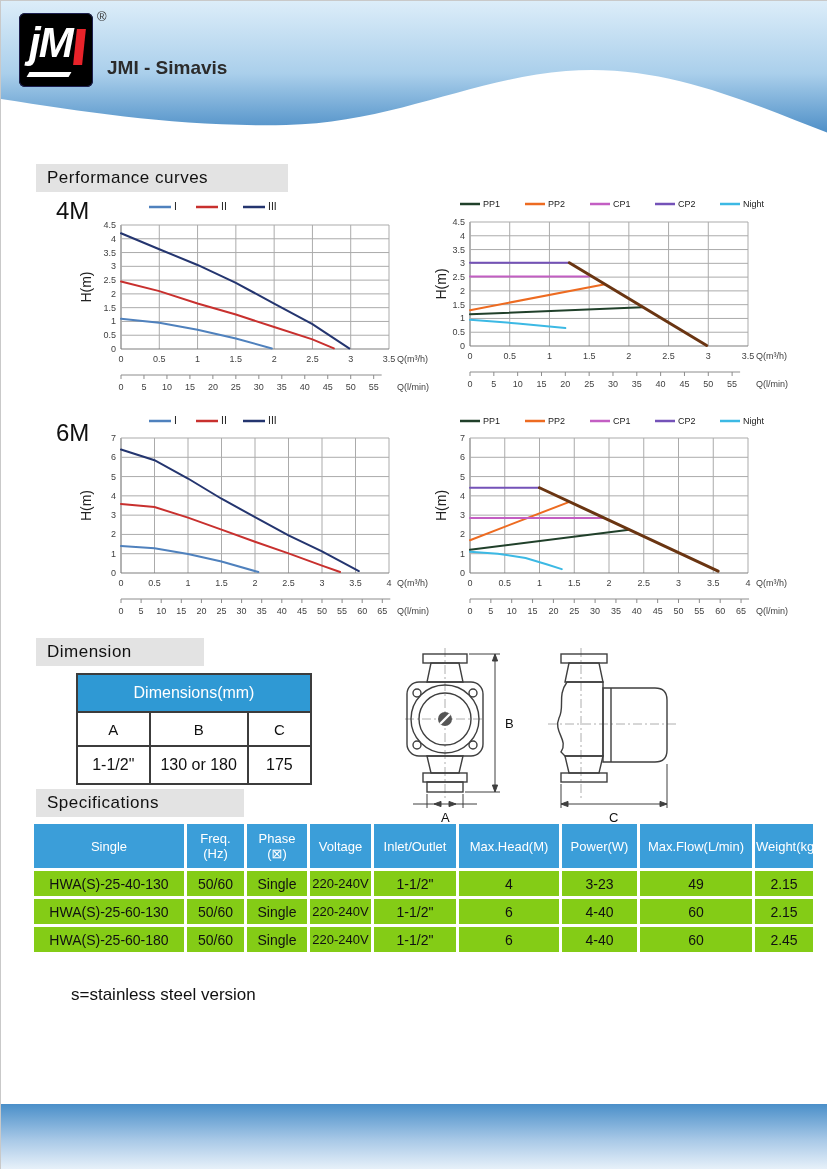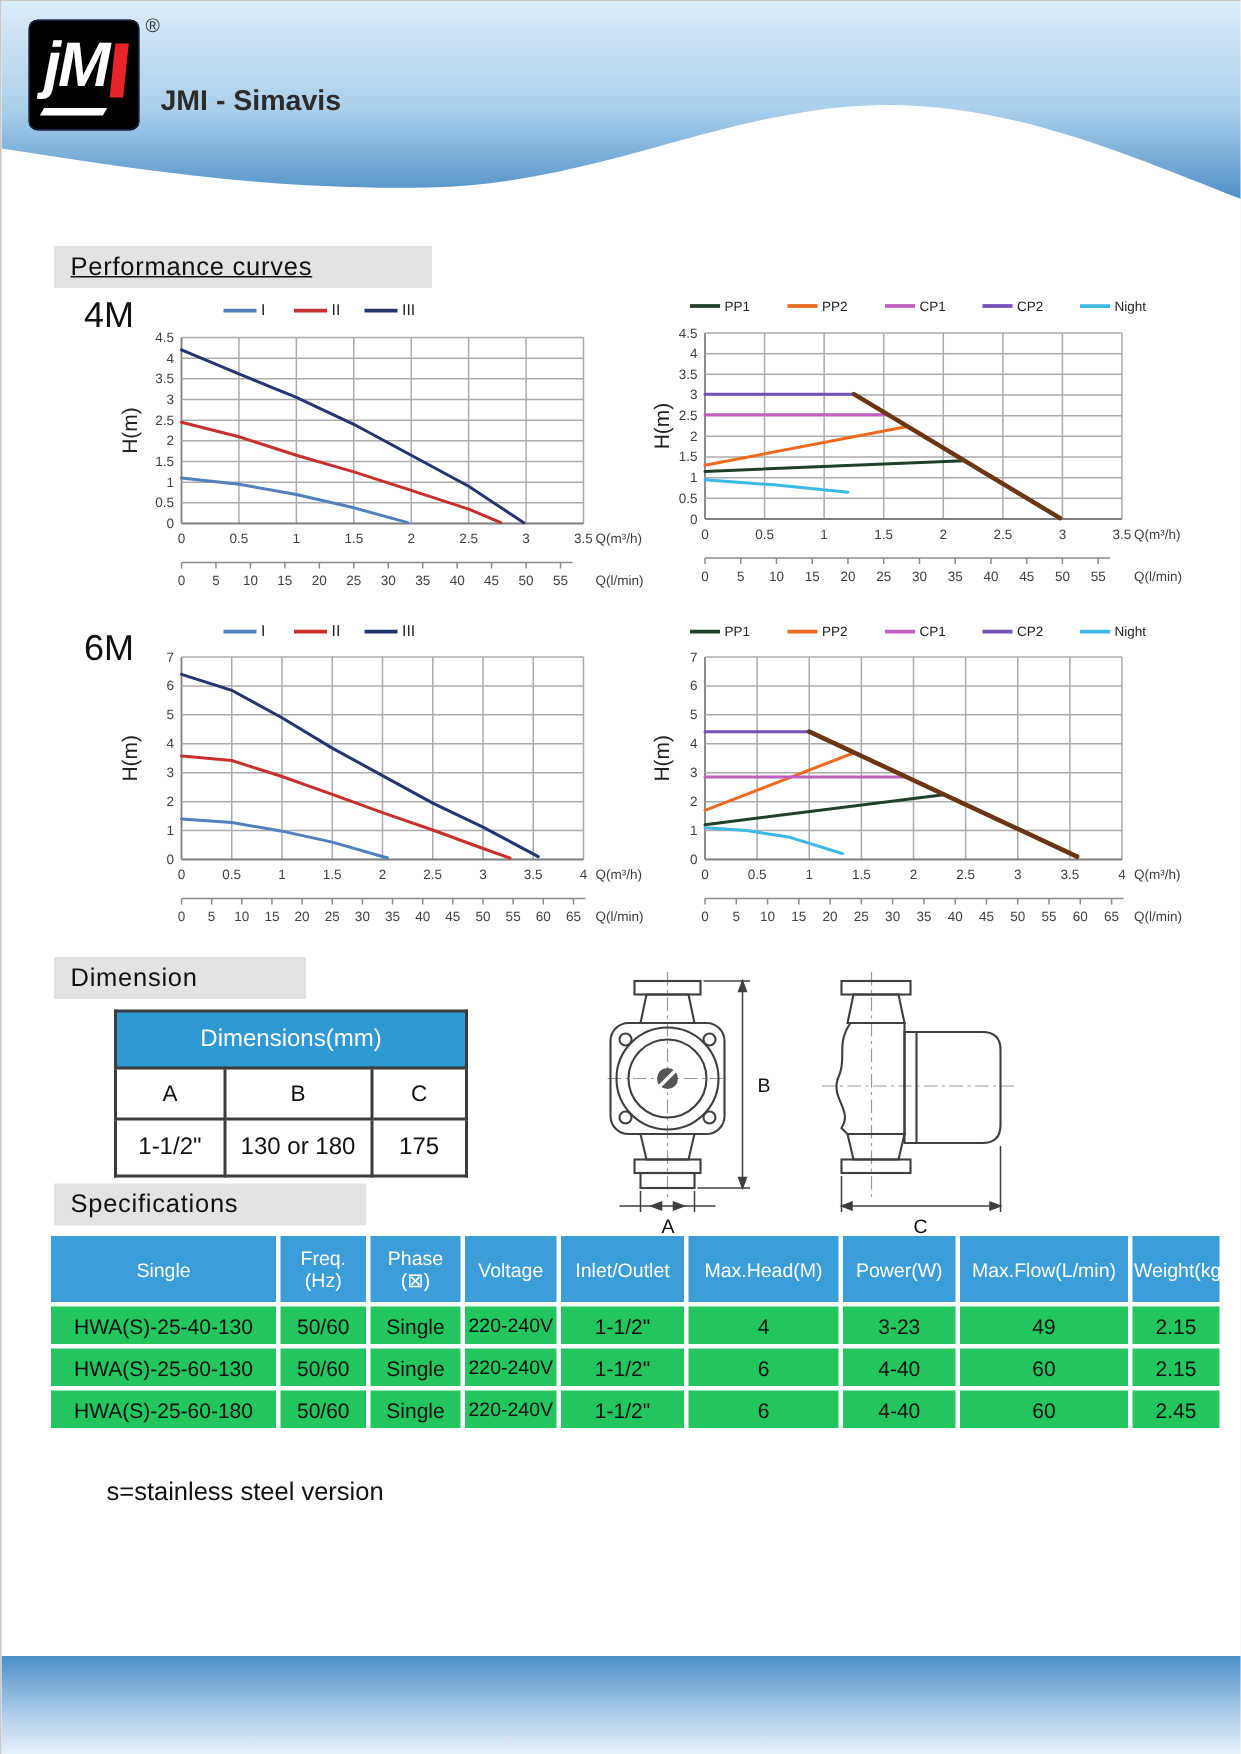--- a/index.html
+++ b/index.html
@@ -27,21 +27,21 @@
   .dim-table td{border:2px solid #3c3c3c;text-align:center;background:#fff;}
   .dim-title td{background:#2f99d4;color:#fff;font-size:16px;height:34px;}
   .dim-cols td{font-size:15px;height:30px;}
   .dim-vals td{font-size:16px;height:34px;}
   .draw-wrap{position:absolute;left:382px;top:645px;}
   
   .spec-wrap{position:absolute;left:30px;top:820px;width:767px;}
   .spec-table{border-collapse:separate;border-spacing:3px;table-layout:fixed;width:767px;}
   .spec-table th{background:#3b9ed9;color:#fff;font-weight:normal;font-size:13px;white-space:pre-line;
                  height:44px;vertical-align:middle;text-align:center;padding:0 1px;}
-  .spec-table td{background:#22c55e;color:#111;font-size:14px;text-align:center;height:25px;padding:0;margin-top:12px;}
+  .spec-table td{background:#84cc16;color:#111;font-size:14px;text-align:center;height:25px;padding:0;margin-top:12px;}
   .spec-table td.sm{font-size:13px;}
   .note{position:absolute;left:70px;top:984px;font-size:17px;color:#111;}
   .footer-band{position:absolute;left:0;bottom:0;width:827px;height:66px;
                background:linear-gradient(#4a8fc9 0%,#a9c9e7 55%,#e9f2fa 100%);}
   text{font-family:"Liberation Sans",sans-serif;}
 </style>
 </head>
 <body>
 
 <div class="page">
@@ -58,21 +58,21 @@
   </svg>
 
   <div class="logo-box">
     <span class="logo-letters">jM</span>
     <span class="logo-bar"></span>
     <span class="logo-swoosh"></span>
   </div>
   <span class="logo-reg">®</span>
   <div class="brand">JMI - Simavis</div>
 
-  <div class="sec-head" style="left:35px;top:163px;width:241px;text-decoration:underline;">Performance curves</div>
+  <div class="sec-head" style="left:35px;top:163px;width:241px;">Performance curves</div>
   <div class="sec-head" style="left:35px;top:637px;width:157px;">Dimension</div>
   <div class="sec-head" style="left:35px;top:788px;width:197px;">Specifications</div>
 
   <div class="grp" style="left:55px;top:196px;">4M</div>
   <div class="grp" style="left:55px;top:418px;">6M</div>
 
   <div class="chart" style="left:48px;top:196px;" id="c0"><svg viewBox="0 0 380 202" width="380" height="202">
         <line x1="72" y1="28" x2="72" y2="152" stroke="#7f7f7f" stroke-width="1.2"></line>
         <line x1="110.28571428571428" y1="28" x2="110.28571428571428" y2="152" stroke="#ababab" stroke-width="1"></line>
         <line x1="148.57142857142856" y1="28" x2="148.57142857142856" y2="152" stroke="#ababab" stroke-width="1"></line>

